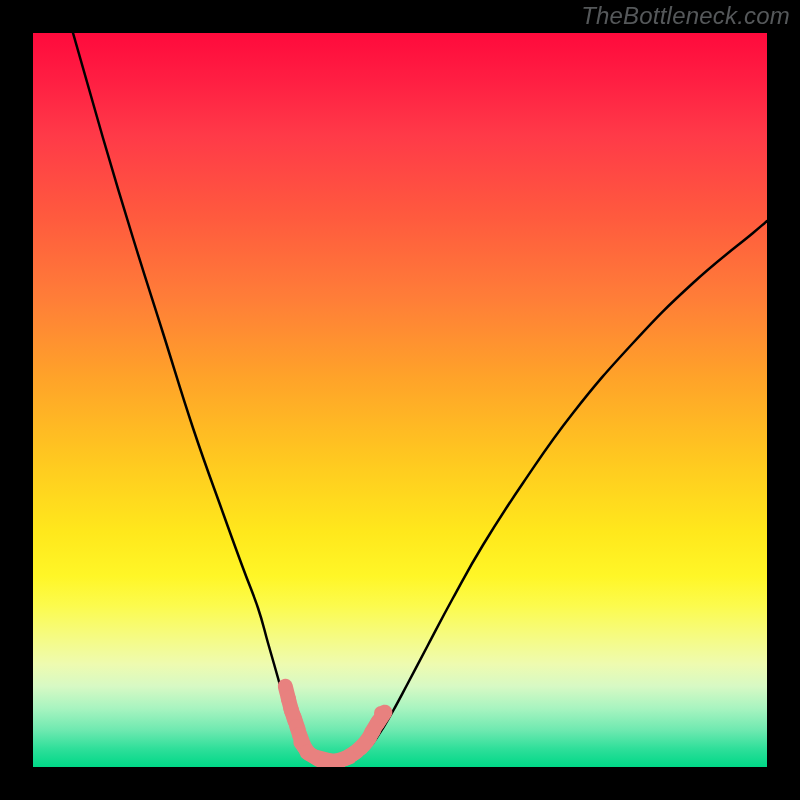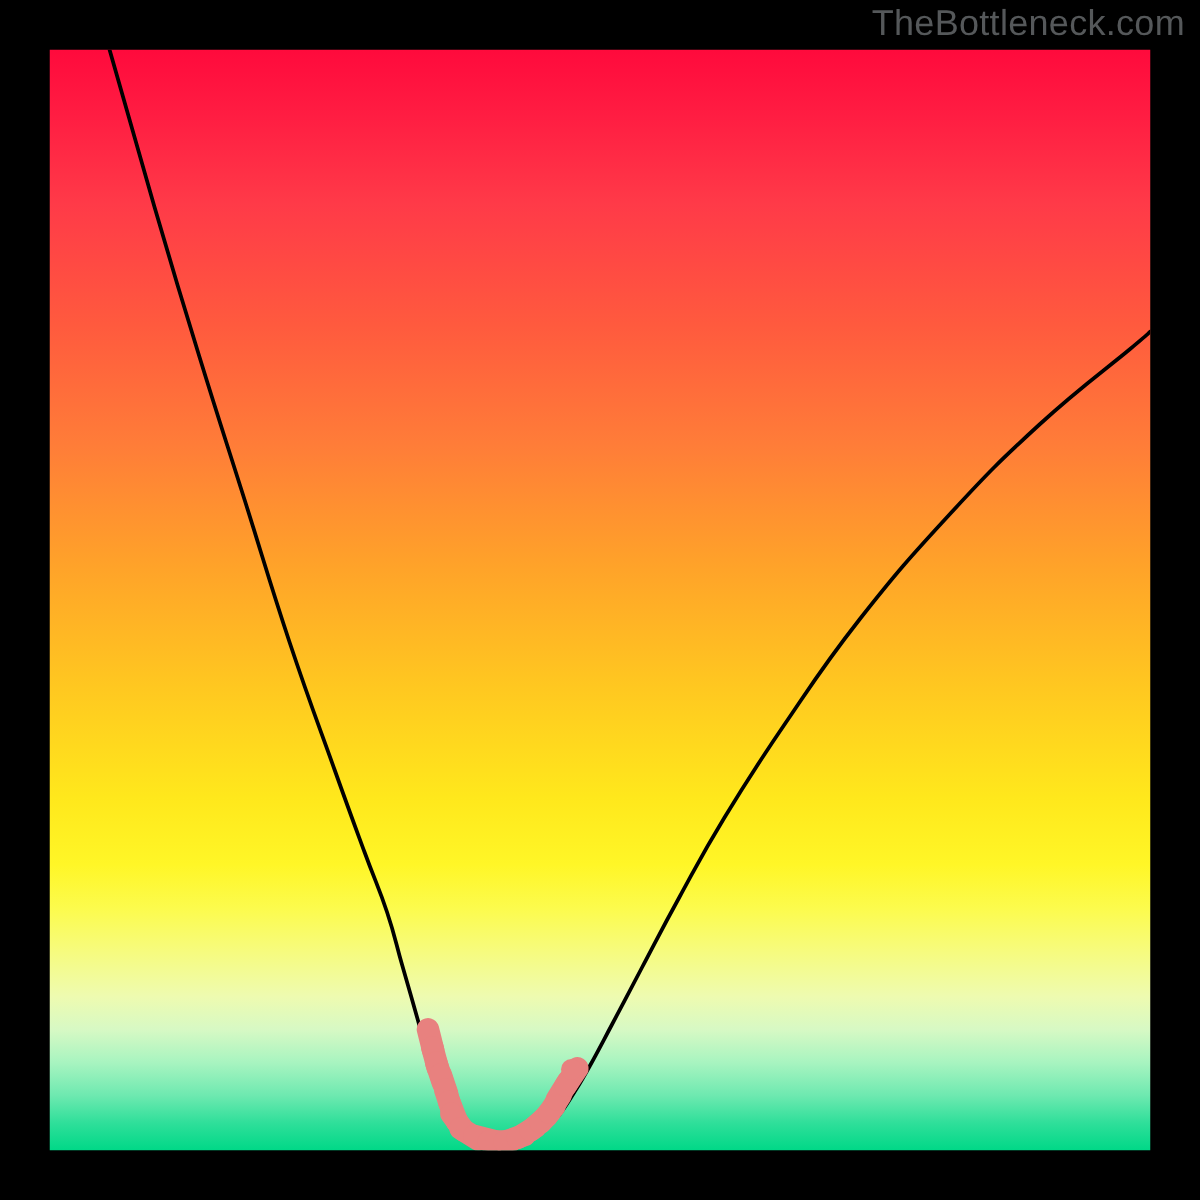--- a/index.html
+++ b/index.html
@@ -62,20 +62,21 @@
     height: 734px;
   }
   .watermark {
     position: absolute;
     top: 2px;
     right: 10px;
     color: #55585a;
     font-size: 24px;
     font-weight: 500;
     letter-spacing: 0.2px;
+    font-style: italic;
   }
 </style>
 </head>
 <body>
 
 <div class="frame">
   <div class="plot-area">
     <div class="gradient"></div>
     <svg class="curve" viewBox="0 0 734 734">
       <g>

